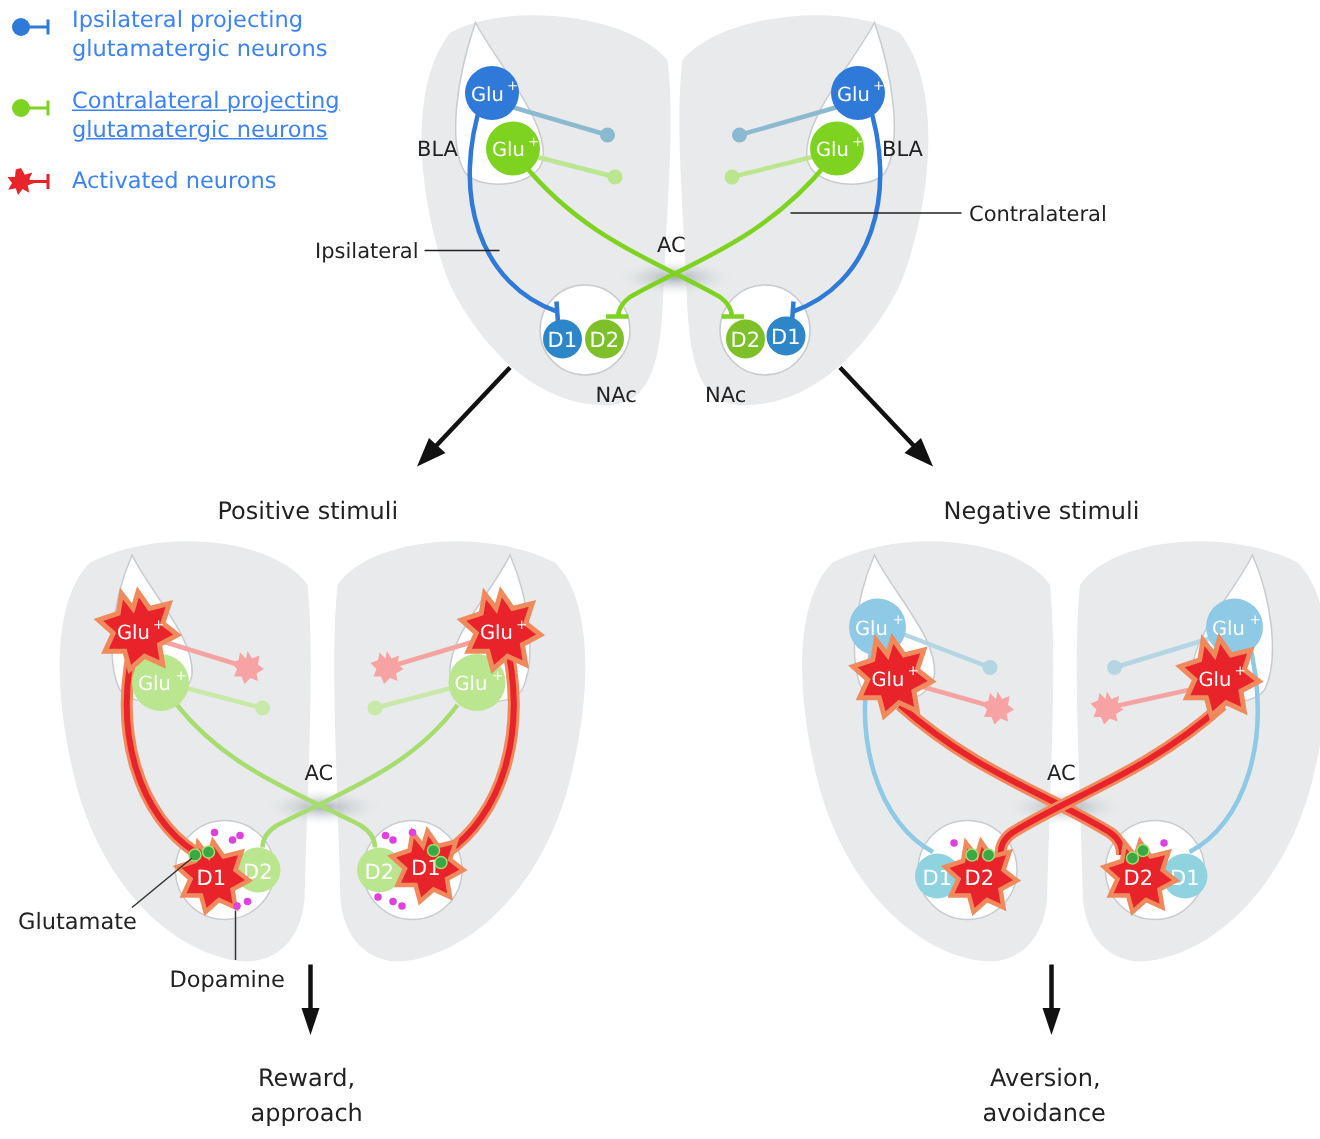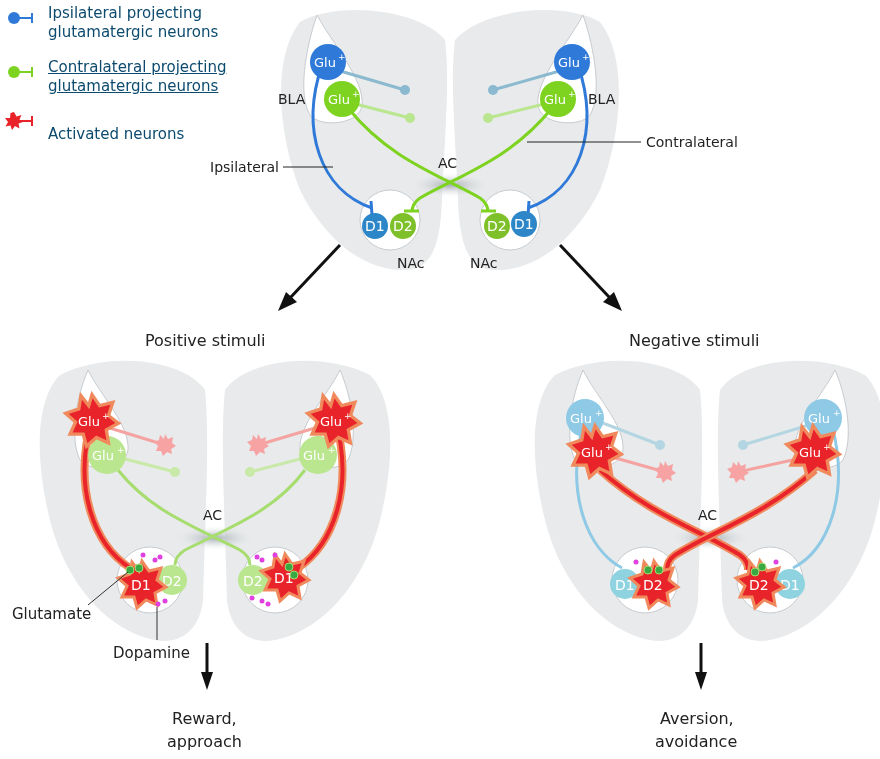--- a/index.html
+++ b/index.html
@@ -1,21 +1,21 @@
 <!DOCTYPE html>
 <html><head>
 <meta charset="utf-8">
 <style>
   html, body { margin: 0; padding: 0; background: #ffffff; }
   body { width: 880px; height: 759px; position: relative; overflow: hidden;
          font-family: "DejaVu Sans", sans-serif; color: #1a1a1a; }
   #stage { position: absolute; left: 0; top: 0; width: 880px; height: 759px; }
   .legend { position: absolute; left: 0; top: 0; width: 280px; }
   .legend-item { position: absolute; left: 0; width: 280px; }
-  .legend-text { position: absolute; left: 48px; font-size: 15px; line-height: 19px; color: #0c4a6e; }
+  .legend-text { position: absolute; left: 48px; font-size: 15px; line-height: 19px; color: #3b82f6; }
   .lbl { font-size: 14px; fill: #222; font-family: "DejaVu Sans", sans-serif; }
   .glutxt { font-size: 13px; fill: #ffffff; font-family: "DejaVu Sans", sans-serif; }
   .dtxt { font-size: 14px; fill: #ffffff; font-family: "DejaVu Sans", sans-serif; }
   .head { font-size: 16px; fill: #222; font-family: "DejaVu Sans", sans-serif; }
   .out { font-size: 16px; fill: #222; font-family: "DejaVu Sans", sans-serif; }
 </style>
 </head>
 <body>
 
 <div class="legend">
@@ -40,21 +40,21 @@
       <div>Contralateral projecting</div>
       <div>glutamatergic neurons</div>
     </div>
   </div>
   <div class="legend-item" style="top:110px;">
     <svg width="40" height="22" style="position:absolute;left:2px;top:0px;">
       <line x1="12" y1="11" x2="30" y2="11" stroke="#e8232a" stroke-width="2"></line>
       <line x1="30" y1="6" x2="30" y2="16" stroke="#e8232a" stroke-width="2"></line>
       <polygon points="12,2 14.5,6.5 19.5,5 17.5,9.5 21,12 16.5,13.5 17.5,18.5 13,16 10,20 8.5,15.5 3.5,16.5 6,12 3,8 8,8 8.5,3" fill="#e8232a"></polygon>
     </svg>
-    <div class="legend-text" style="top:15px;text-align:right;">
+    <div class="legend-text" style="top:1px;text-align:right;">
       <div>Activated neurons</div>
     </div>
   </div>
 </div>
 
 <svg id="stage" width="880" height="759" viewBox="0 0 880 759">
   <defs>
     <radialGradient id="acglow" cx="50%" cy="50%" r="50%">
       <stop offset="0%" stop-color="#9aa3ab" stop-opacity="0.9"></stop>
       <stop offset="100%" stop-color="#e8eaeb" stop-opacity="0"></stop>

